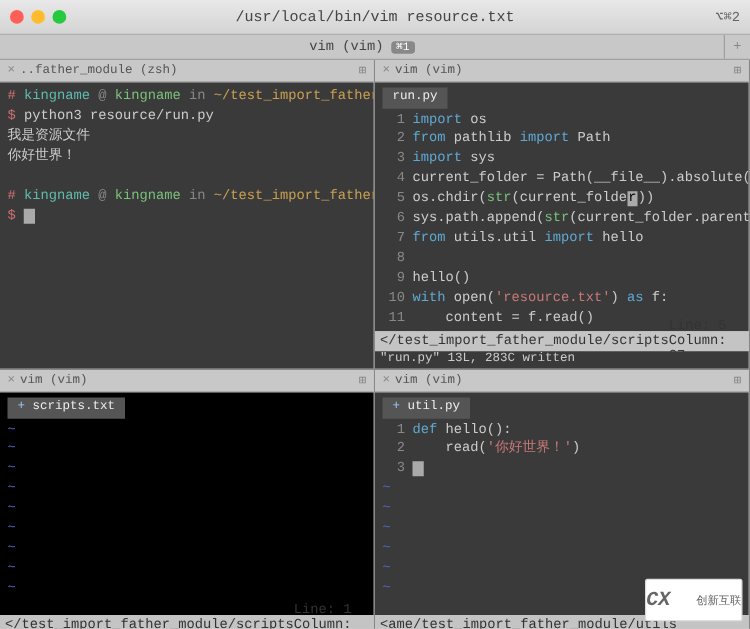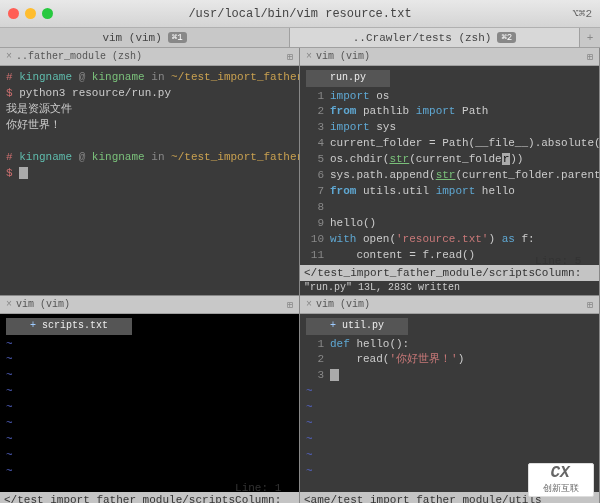--- a/index.html
+++ b/index.html
@@ -18,62 +18,58 @@
 .grid { display: grid; grid-template-columns: 1fr 1fr; grid-template-rows: 248px 1fr; height: calc(503px - 42px); }
 .pane { display: flex; flex-direction: column; border-right: 1px solid #888; border-bottom: 1px solid #888; overflow: hidden; }
 .panelabel { height: 18px; background: #c8c8c8; color: #555; font-size: 10px; display: flex; align-items: center; padding: 0 6px; border-bottom: 1px solid #a0a0a0; }
 .panelabel .x { margin-right: 4px; color: #888; }
 .panelabel .maxicon { margin-left: auto; color: #888; }
 .term { flex: 1; background: #3a3a3a; color: #ccc; padding: 4px 6px; overflow: hidden; line-height: 1.45; }
 .term.black { background: #000; }
 .term .ln { white-space: pre; }
 .num { color: #888; display: inline-block; width: 18px; text-align: right; margin-right: 6px; }
 .kw-import { color: #5fa8d3; }
-.kw-from { color: #5fa8d3; font-weight: bold; }
+.kw-from { color: #5fa8d3; }
 .kw-def { color: #5fa8d3; }
 .kw-with { color: #5fa8d3; }
 .kw-as { color: #5fa8d3; }
 .str { color: #c87878; }
-.strg { color: #7ac07a; text-decoration: underline; }
-.filetab { background: #555; color: #eee; padding: 1px 24px; font-size: 10px; display: inline-block; margin-bottom: 2px; }
+.strg { color: #7ac07a; }
+.filetab { background: #555; color: #eee; padding: 1px 8px; font-size: 10px; display: inline-block; margin-bottom: 2px; }
 .filetab.plus::before { content: "+ "; color: #9ecbff; }
 .tilde { color: #5566cc; }
 .cursor { background: #aaa; color: #000; padding: 0 1px; }
 .statusbar { height: 16px; background: #c4c4c4; color: #333; font-size: 11px; display: flex; align-items: center; padding: 0 4px; }
 .statusbar .right { margin-left: auto; }
 .prompt-red { color: #d07070; }
 .prompt-cyan { color: #5fbcad; }
 .prompt-yellow { color: #c8a050; }
 .prompt-green { color: #7ac07a; }
 .prompt-gray { color: #888; }
 .msg { background: #3a3a3a; color: #ccc; font-size: 10px; padding: 0 4px; height: 14px; line-height: 14px; }
-.watermark { position: absolute; right: 6px; bottom: 6px; width: 66px; height: 34px; background: #fff; border: 1px solid #ddd; display: flex; align-items: center; justify-content: flex-start; font-size: 9px; color: #666; border-radius: 2px; flex-direction: column; }
+.watermark { position: absolute; right: 6px; bottom: 6px; width: 78px; height: 34px; background: #fff; border: 1px solid #ddd; display: flex; align-items: center; justify-content: space-between; font-size: 9px; color: #666; border-radius: 2px; }
 .watermark .logo { font-size: 16px; font-weight: bold; margin-right: 2px; font-style: italic; }
 </style>
 </head>
 <body>
 
 <div class="titlebar">
   <div class="traffic">
     <div class="tl r"></div>
     <div class="tl y"></div>
     <div class="tl g"></div>
   </div>
   <div class="wtitle">/usr/local/bin/vim resource.txt</div>
   <div class="wicons">⌥⌘2</div>
 </div>
 
 <div class="tabbar">
   <div class="tab">
     <span>vim (vim)</span>
     <span class="tabbadge">⌘1</span>
-  </div>
-  <div class="tab active">
-    <span>..Crawler/tests (zsh)</span>
-    <span class="tabbadge">⌘2</span>
   </div>
   <div class="tabplus">+</div>
 </div>
 
 <div class="grid">
 
 <div class="pane">
   <div class="panelabel">
     <span class="x">×</span>
     <span>..father_module (zsh)</span>

